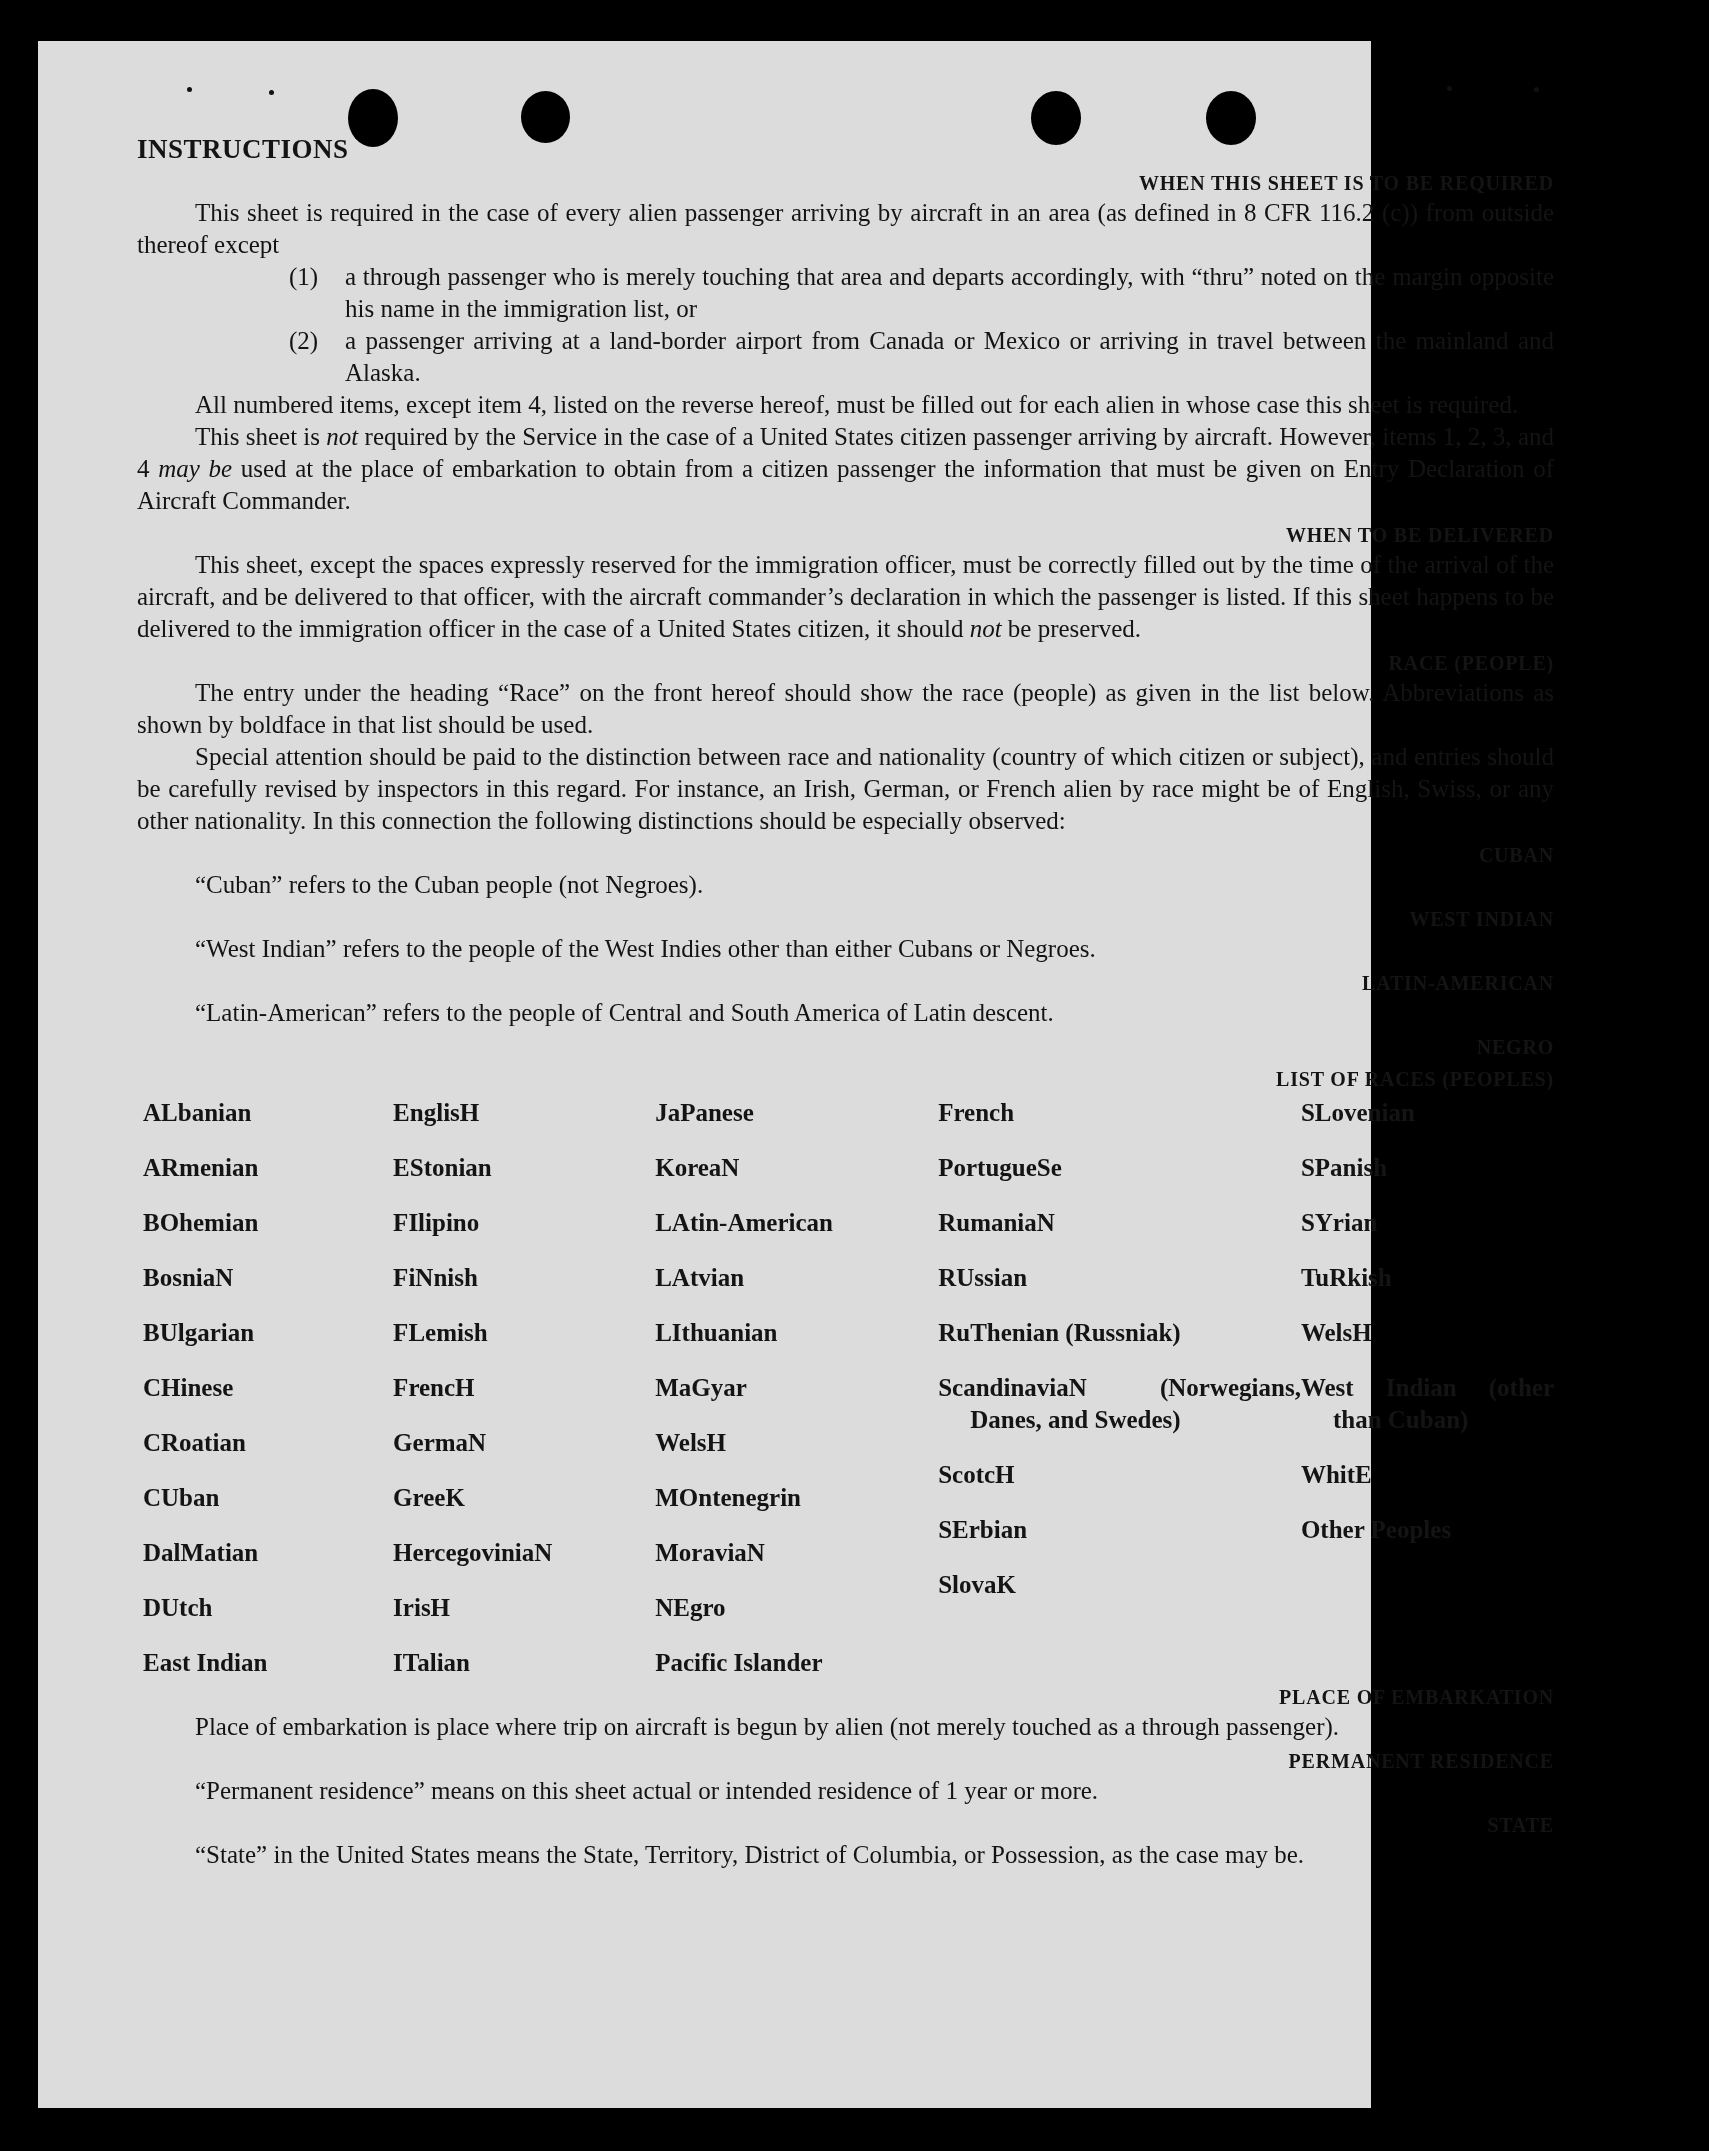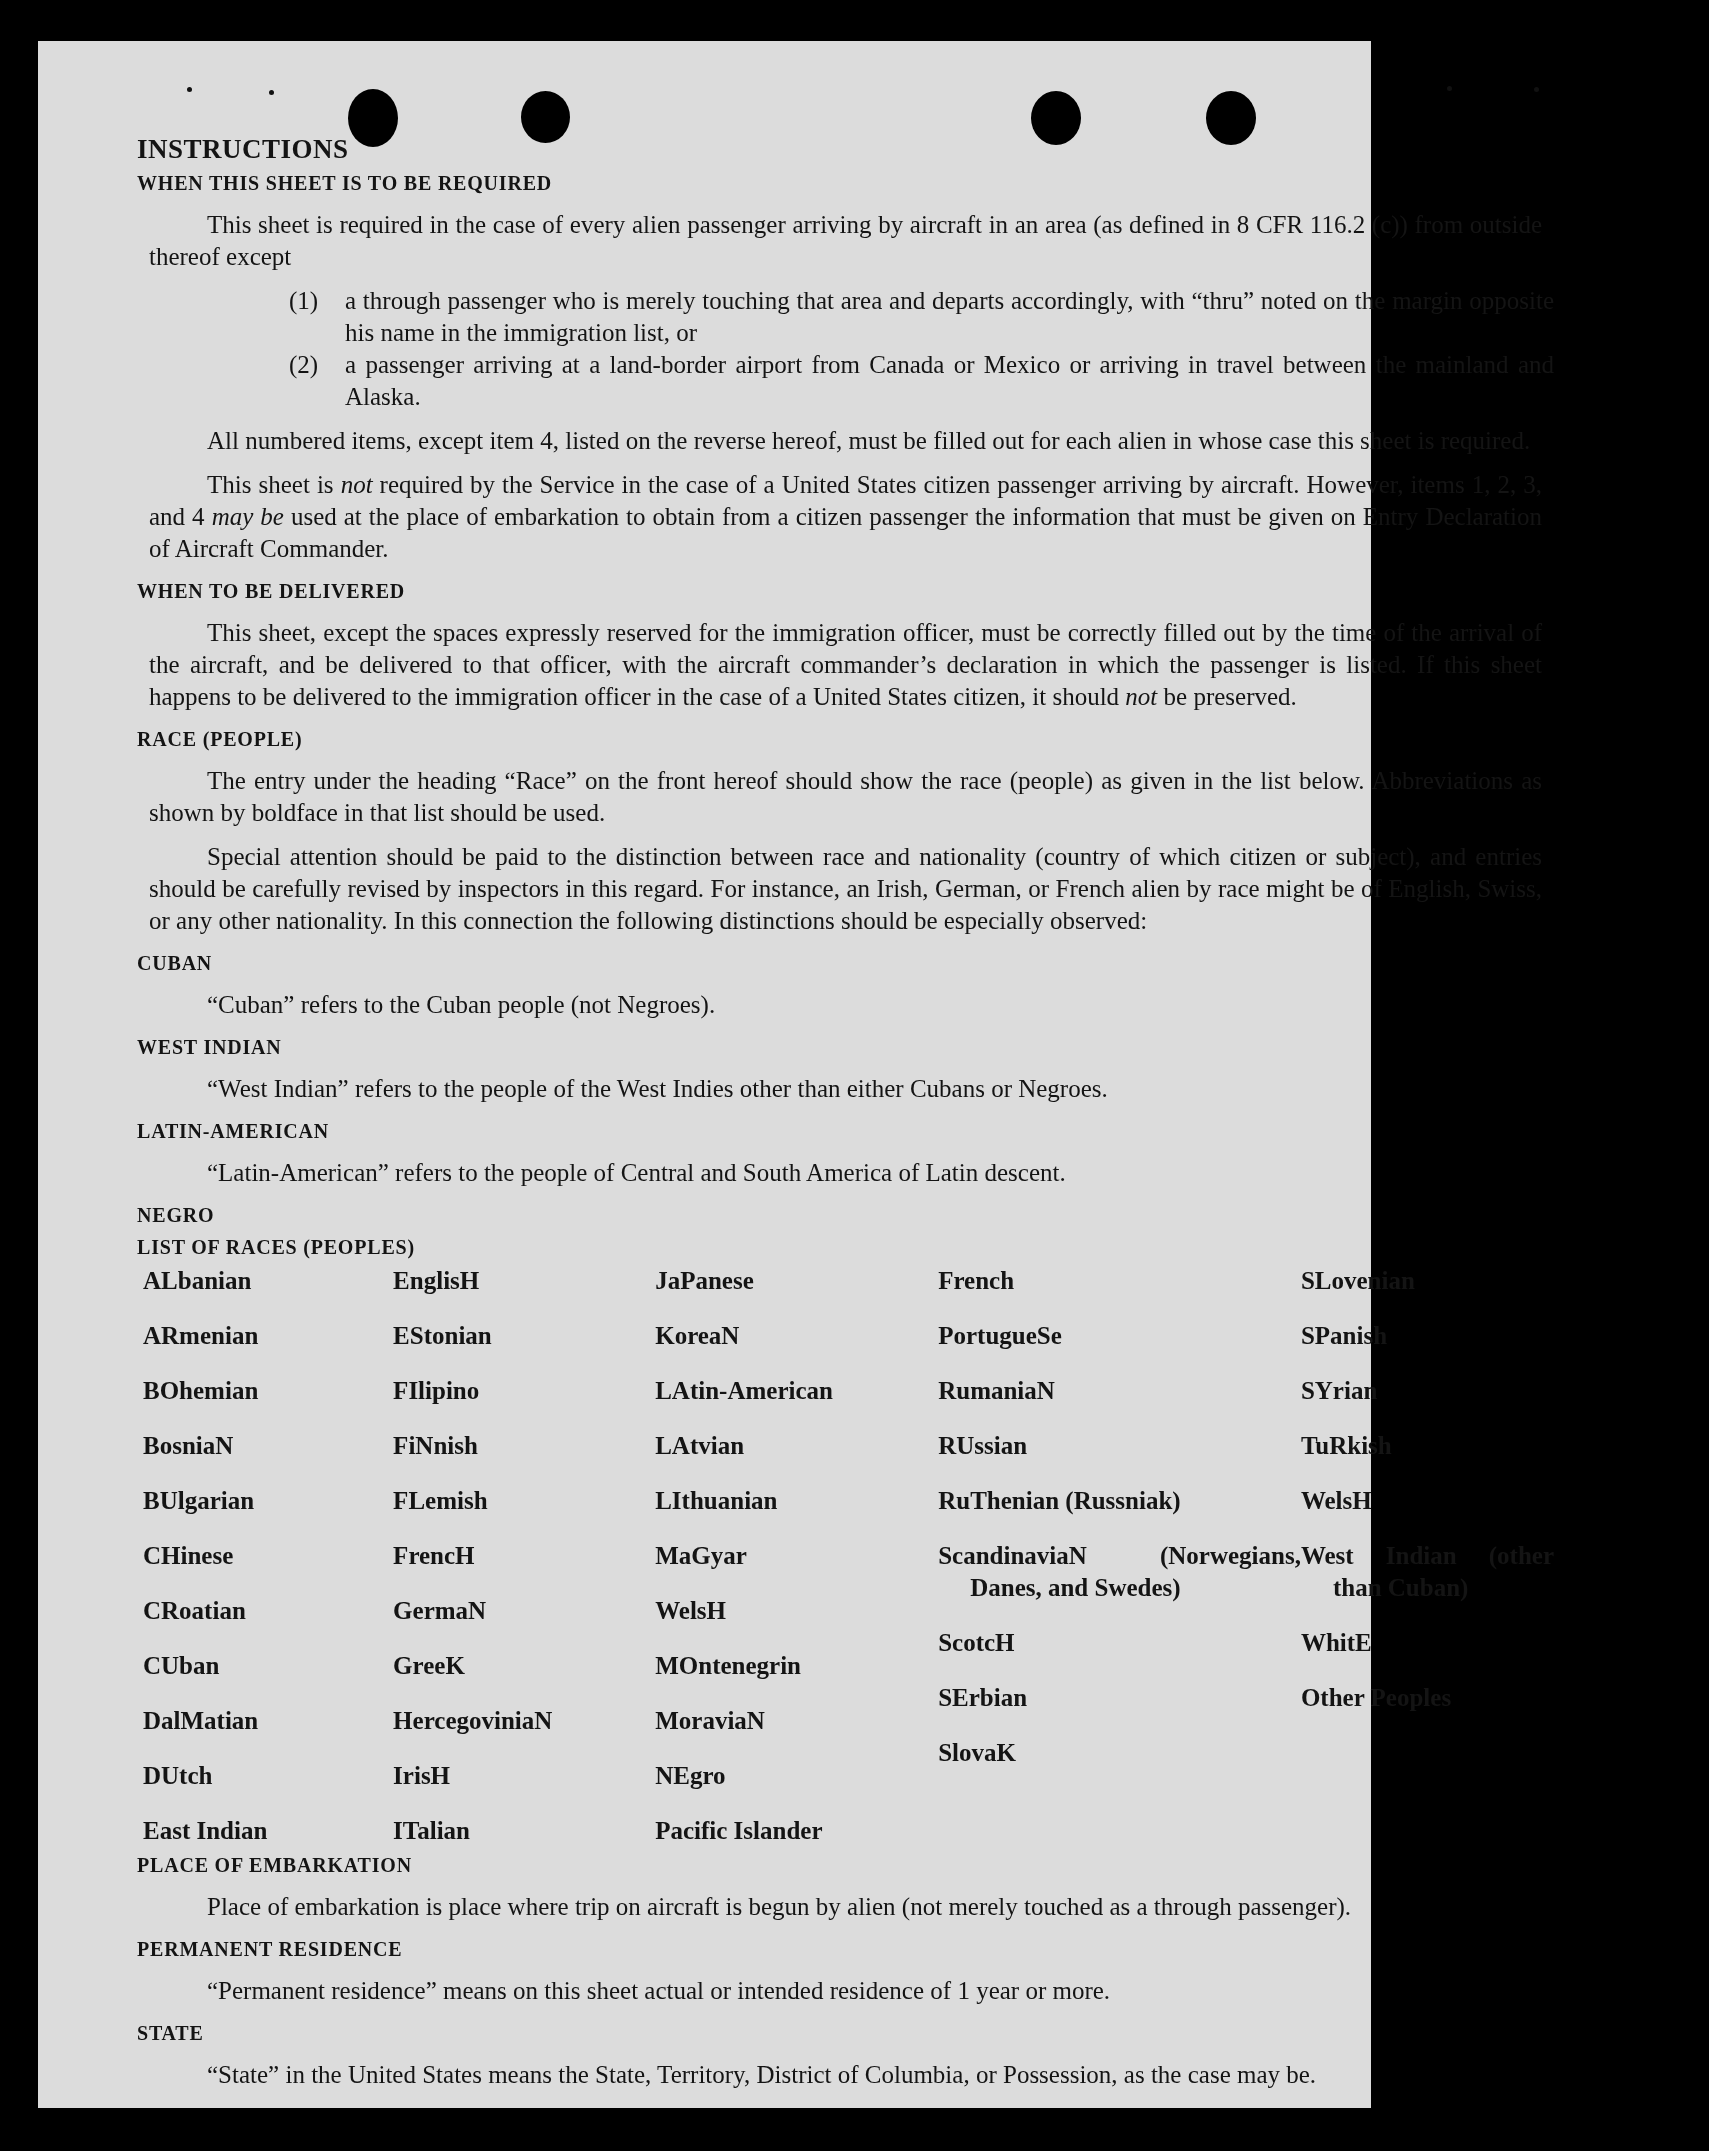--- a/index.html
+++ b/index.html
@@ -13,22 +13,22 @@
     position: absolute; left: 38px; top: 41px; width: 1333px; height: 2067px;
     background: #dcdcdc;
   }
   .hole { position: absolute; background: #000; border-radius: 50%; }
   .speck { position: absolute; background: #111; border-radius: 50%; width: 5px; height: 5px; }
   .content {
     position: absolute; left: 100px; top: 94px; width: 1425px;
     font-size: 25px; line-height: 32px;
   }
   .h1 { text-align: left; font-weight: bold; font-size: 27px; letter-spacing: 0.5px; margin: 0 0 4px 0; }
-  .h2 { text-align: left; font-weight: bold; font-size: 20px; letter-spacing: 0.8px; line-height: 28px; margin: 4px 0 0 0; }
-  p { margin: 12px; text-align: justify; text-indent: 58px; }
+  .h2 { text-align: right; font-weight: bold; font-size: 20px; letter-spacing: 0.8px; line-height: 28px; margin: 4px 0 0 0; }
+  p { margin: 0; text-align: justify; text-indent: 58px; }
   .item { display: flex; margin-left: 152px; }
   .item .num { width: 56px; flex: none; }
   .item .txt { flex: 1; text-align: justify; }
   i { font-style: italic; }
   .races { display: flex; margin: 4px 0 0 6px; font-weight: bold; font-size: 25px; line-height: 32px; }
   .col { display: flex; flex-direction: column; gap: 23px; }
   .col1 { width: 251px; }
   .col2 { width: 263px; }
   .col3 { width: 284px; }
   .col4 { width: 364px; }

